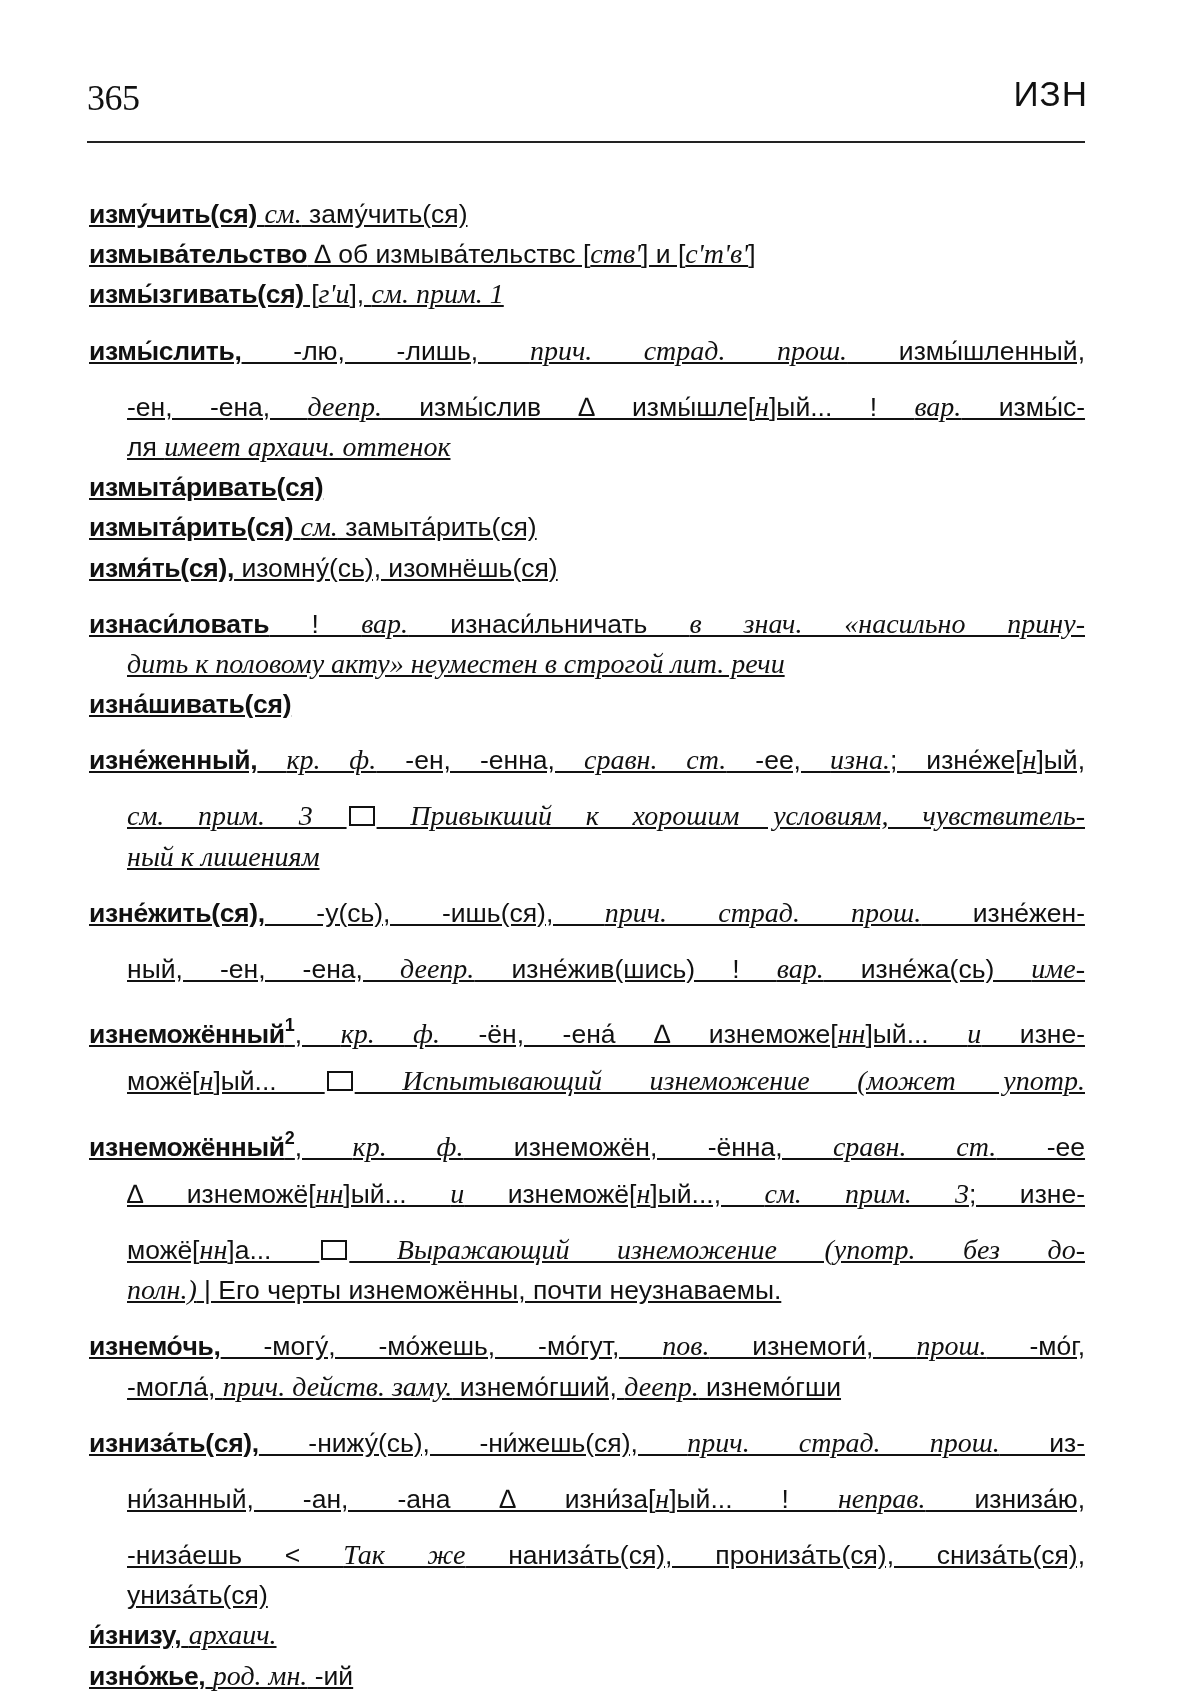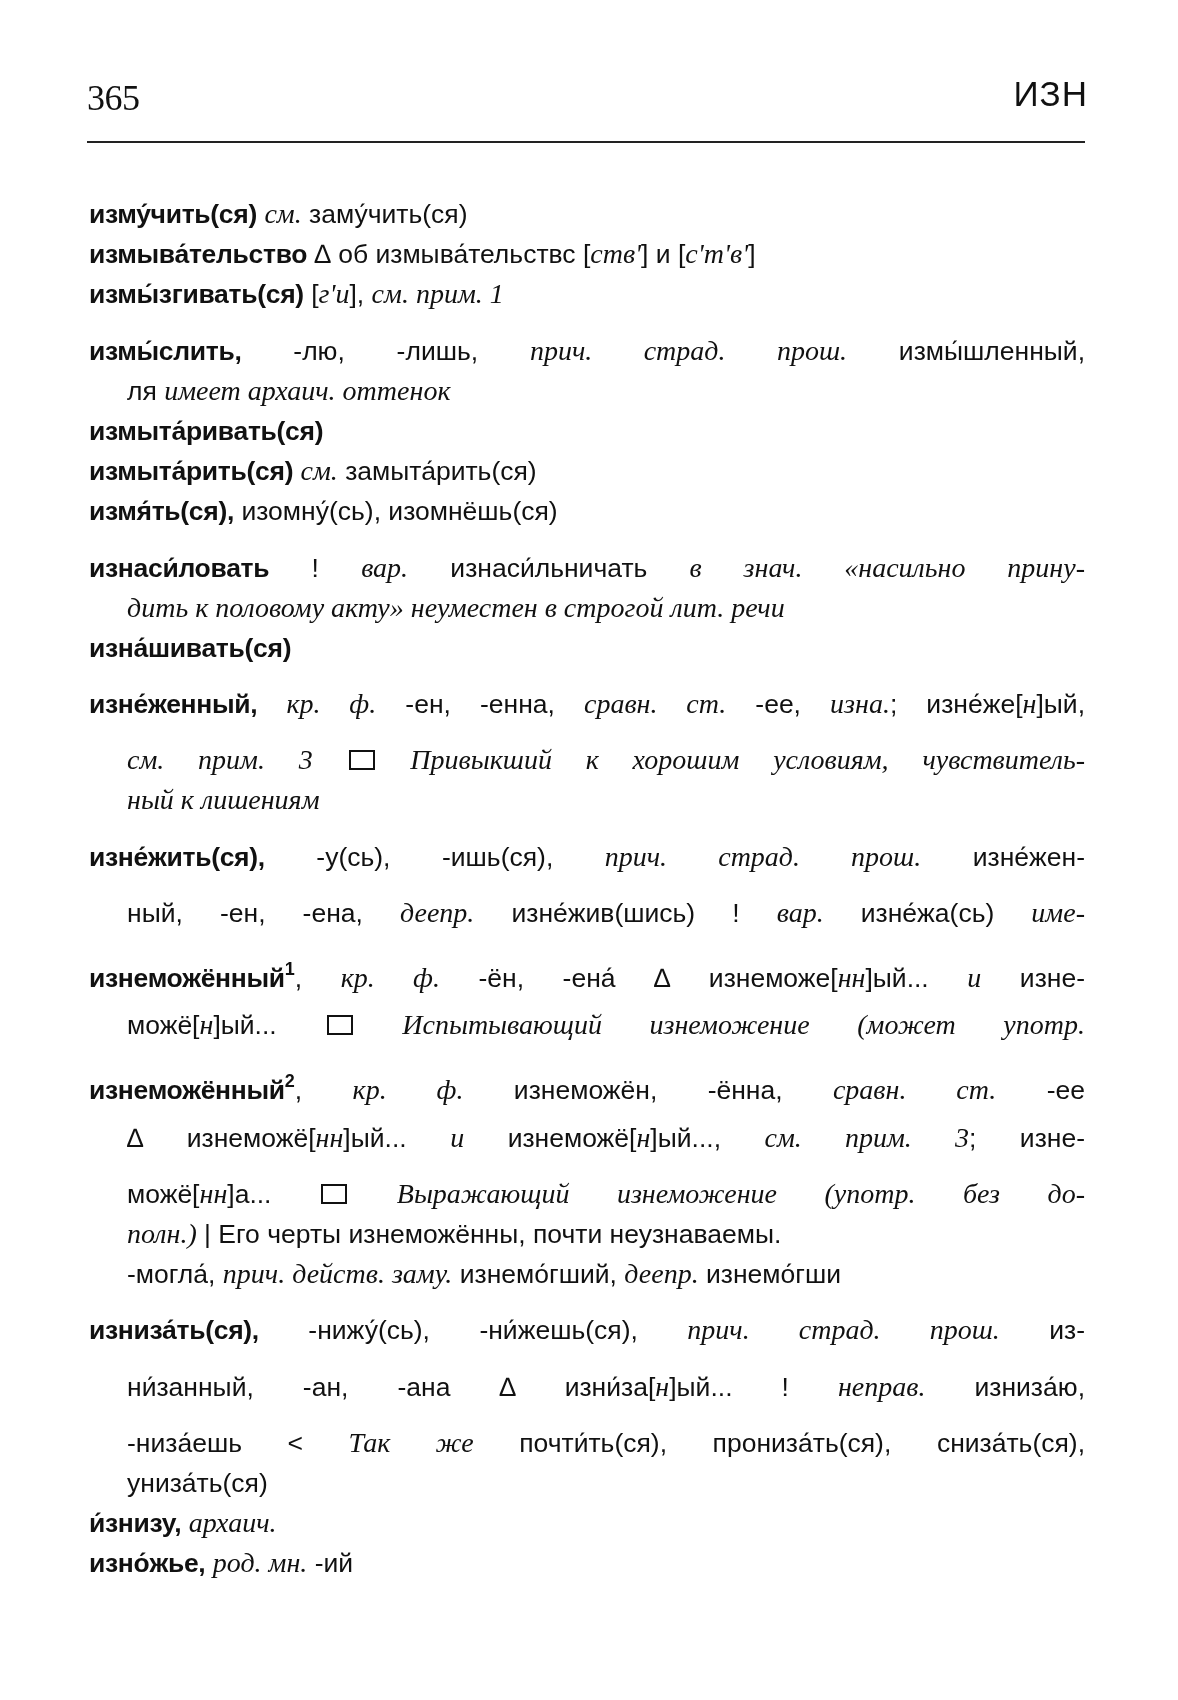--- a/index.html
+++ b/index.html
@@ -20,21 +20,21 @@
   }
   .header-rule {
     position: absolute; left: 87px; width: 998px; top: 141px;
     height: 2px; background: #222;
   }
   .entries {
     position: absolute; left: 89px; top: 194px; width: 996px;
     font-family: "Liberation Sans", sans-serif;
     font-size: 26.5px; line-height: 40.2px;
   }
-  .line { white-space: nowrap; height: 40.2px; }
+  .line { white-space: nowrap; height: 40.2px; text-decoration: underline; }
   .line.cont { padding-left: 38px; }
   .line.just { text-align: justify; text-align-last: justify; margin-top: 16px; }
   .hw { font-weight: bold; font-family: "Liberation Sans", sans-serif; letter-spacing: -0.3px; }
   .it { font-style: italic; font-family: "Liberation Serif", serif; font-size: 28px; }
   .sup { font-size: 18px; vertical-align: 12px; font-weight: bold; }
   .box {
     display: inline-block; width: 22px; height: 16px; border: 2px solid #111;
     vertical-align: -1px; margin: 0 2px;
   }
 </style>
@@ -50,20 +50,21 @@
         <div class="line"><span class="hw">изму́чить(ся)</span><span> </span><span class="it">см.</span><span> заму́чить(ся)</span></div>
       </div>
       <div>
         <div class="line"><span class="hw">измыва́тельство</span><span> ∆ об измыва́тельствс [</span><span class="it">ств'</span><span>] и [</span><span class="it">с'т'в'</span><span>]</span></div>
       </div>
       <div>
         <div class="line"><span class="hw">измы́згивать(ся)</span><span> [</span><span class="it">г'и</span><span>], </span><span class="it">см. прим. 1</span></div>
       </div>
       <div>
         <div class="line just"><span class="hw">измы́слить,</span><span> -лю, -лишь, </span><span class="it">прич. страд. прош.</span><span> измы́шленный,</span></div>
+        <div class="line cont just"><span>-ен, -ена, </span><span class="it">деепр.</span><span> измы́слив ∆ измы́шле[</span><span class="it">н</span><span>]ый... ! </span><span class="it">вар.</span><span> измы́с-</span></div>
         <div class="line cont"><span>ля </span><span class="it">имеет архаич. оттенок</span></div>
       </div>
       <div>
         <div class="line"><span class="hw">измыта́ривать(ся)</span></div>
       </div>
       <div>
         <div class="line"><span class="hw">измыта́рить(ся)</span><span> </span><span class="it">см.</span><span> замыта́рить(ся)</span></div>
       </div>
       <div>
         <div class="line"><span class="hw">измя́ть(ся),</span><span> изомну́(сь), изомнёшь(ся)</span></div>
@@ -88,26 +89,27 @@
         <div class="line just"><span class="hw">изнеможённый</span><span class="sup">1</span><span>, </span><span class="it">кр. ф.</span><span> -ён, -ена́ ∆ изнеможе[</span><span class="it">нн</span><span>]ый... </span><span class="it">и</span><span> изне-</span></div>
         <div class="line cont just"><span>можё[</span><span class="it">н</span><span>]ый... </span><span class="box"></span><span class="it"> Испытывающий изнеможение (может употр.</span></div>
       </div>
       <div>
         <div class="line just"><span class="hw">изнеможённый</span><span class="sup">2</span><span>, </span><span class="it">кр. ф.</span><span> изнеможён, -ённа, </span><span class="it">сравн. ст.</span><span> -ее</span></div>
         <div class="line cont just"><span>∆ изнеможё[</span><span class="it">нн</span><span>]ый... </span><span class="it">и</span><span> изнеможё[</span><span class="it">н</span><span>]ый..., </span><span class="it">см. прим. 3</span><span>; изне-</span></div>
         <div class="line cont just"><span>можё[</span><span class="it">нн</span><span>]а... </span><span class="box"></span><span class="it"> Выражающий изнеможение (употр. без до-</span></div>
         <div class="line cont"><span class="it">полн.)</span><span> | Его черты изнеможённы, почти неузнаваемы.</span></div>
       </div>
       <div>
+        <div class="line just"><span class="hw">изнемо́чь,</span><span> -могу́, -мо́жешь, -мо́гут, </span><span class="it">пов.</span><span> изнемоги́, </span><span class="it">прош.</span><span> -мо́г,</span></div>
         <div class="line cont"><span>-могла́, </span><span class="it">прич. действ. заму.</span><span> изнемо́гший, </span><span class="it">деепр.</span><span> изнемо́гши</span></div>
       </div>
       <div>
         <div class="line just"><span class="hw">изниза́ть(ся),</span><span> -нижу́(сь), -ни́жешь(ся), </span><span class="it">прич. страд. прош.</span><span> из-</span></div>
         <div class="line cont just"><span>ни́занный, -ан, -ана ∆ изни́за[</span><span class="it">н</span><span>]ый... ! </span><span class="it">неправ.</span><span> изниза́ю,</span></div>
-        <div class="line cont just"><span>-низа́ешь &lt; </span><span class="it">Так же</span><span> почти́ть(ся), прониза́ть(ся), сниза́ть(ся),</span></div>
+        <div class="line cont just"><span>-низа́ешь &lt; </span><span class="it">Так же</span><span> наниза́ть(ся), прониза́ть(ся), сниза́ть(ся),</span></div>
         <div class="line cont"><span>униза́ть(ся)</span></div>
       </div>
       <div>
         <div class="line"><span class="hw">и́знизу,</span><span> </span><span class="it">архаич.</span></div>
       </div>
       <div>
         <div class="line"><span class="hw">изно́жье,</span><span> </span><span class="it">род. мн.</span><span> -ий</span></div>
       </div>
     </div>
 </div>

